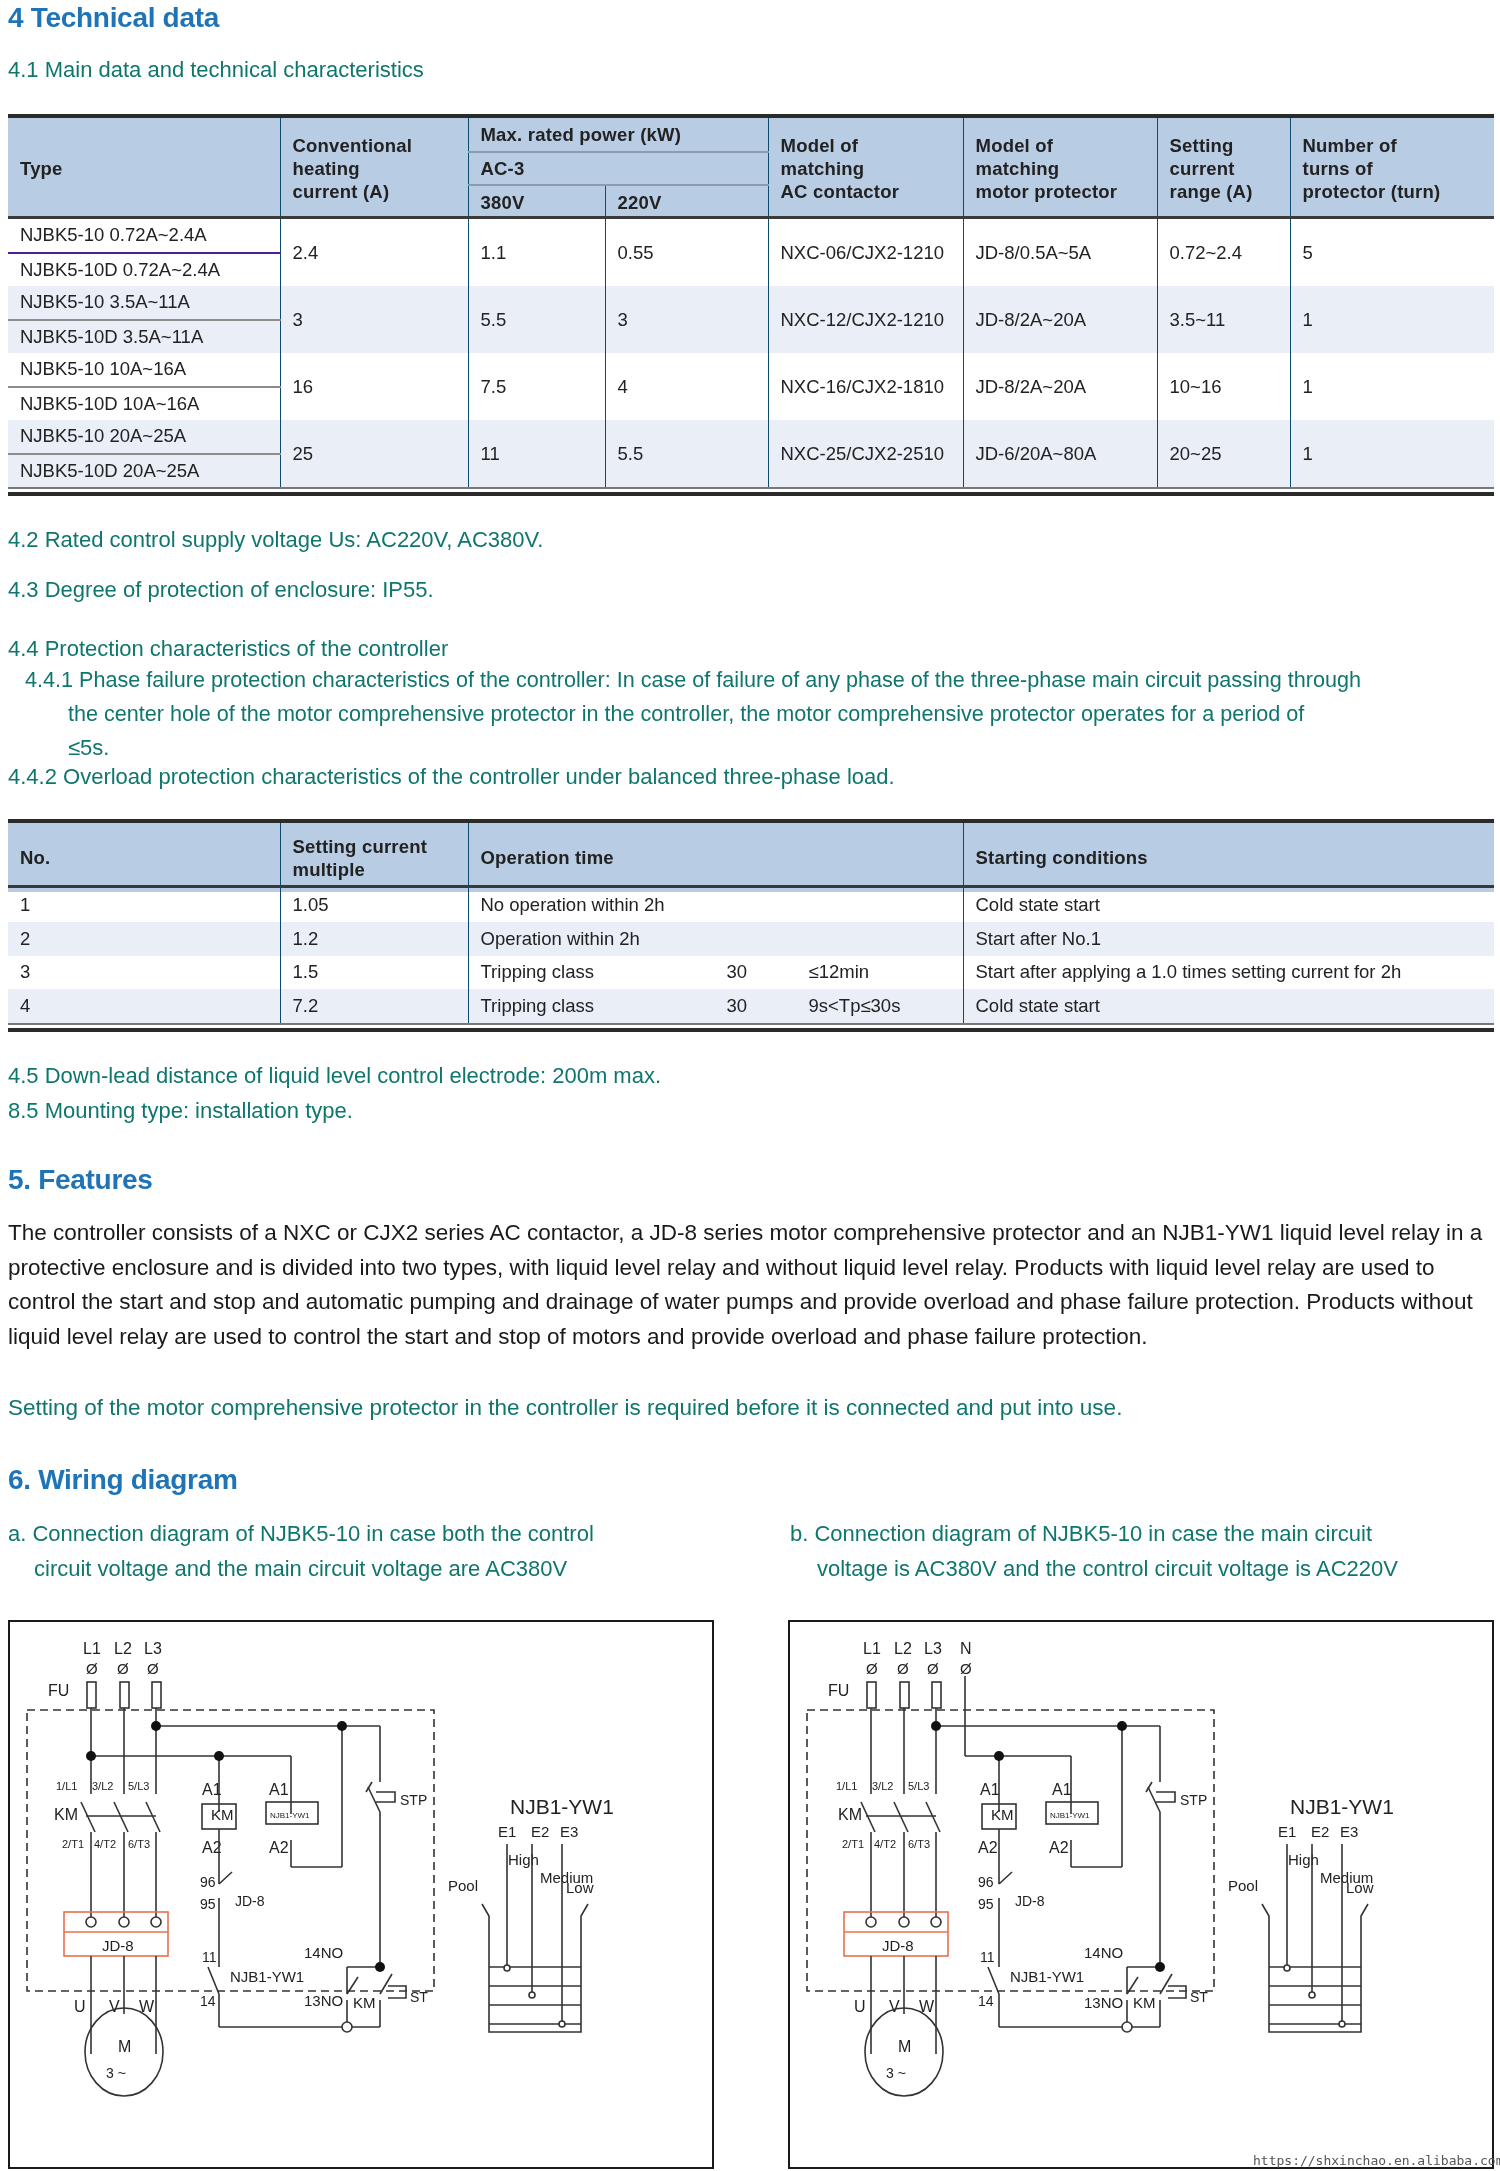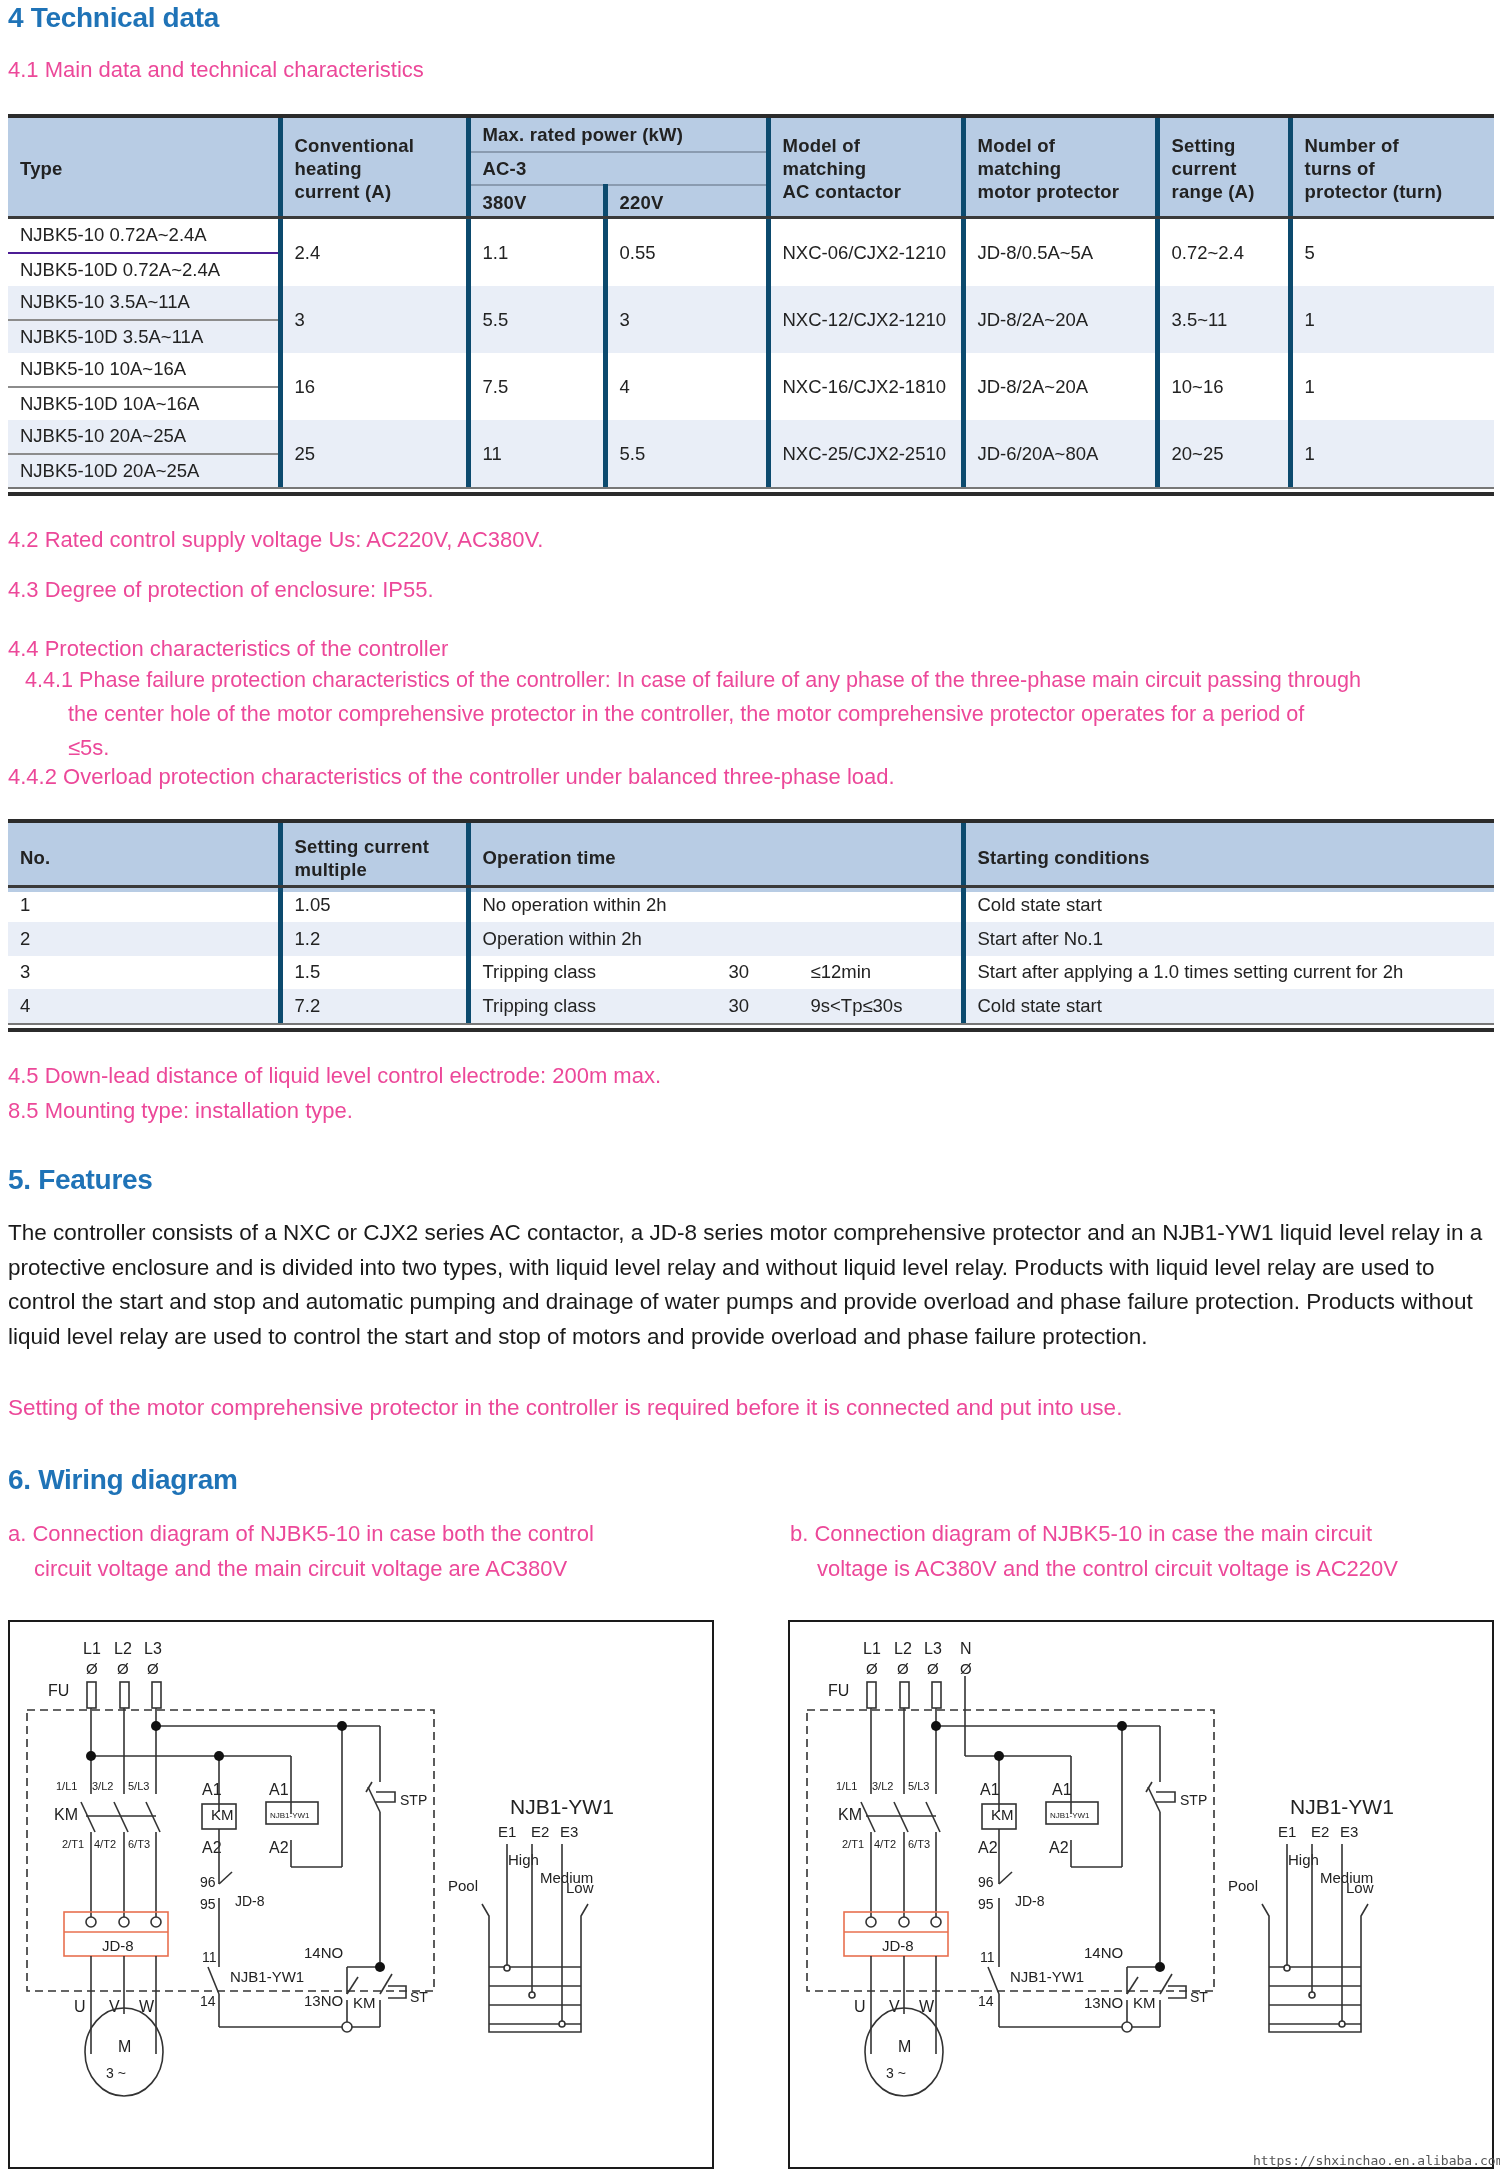--- a/index.html
+++ b/index.html
@@ -1,27 +1,27 @@
 <!DOCTYPE html>
 <html><head>
 <meta charset="utf-8">
 <style>
   * { box-sizing: border-box; margin: 0; padding: 0; }
   html, body { width: 1500px; height: 2171px; background: #ffffff; overflow: hidden; }
   body { position: relative; font-family: "Liberation Sans", "DejaVu Sans", sans-serif; color: #1a1a1a; }
   .abs { position: absolute; }
   .h1 { color: #1f73b7; font-weight: bold; font-size: 28px; letter-spacing: -0.3px; }
-  .txt { font-size: 22px; line-height: 34px; color: #ec4899; white-space: nowrap; }
+  .txt { font-size: 22px; line-height: 34px; color: #0f766e; white-space: nowrap; }
   .para { font-size: 22.5px; line-height: 34.7px; color: #1a1a1a; }
 
   table.t { position: absolute; border-collapse: collapse; table-layout: fixed; }
   table.t th { background: #b8cce4; font-weight: bold; text-align: left; vertical-align: middle;
                font-size: 18.5px; line-height: 23px; color: #222; padding: 0 12px; letter-spacing: 0.2px; }
   table.t td { font-size: 18.5px; color: #222; padding: 0 12px; vertical-align: middle; white-space: nowrap; }
-  table.t .sep { border-left: 5px solid #0c4a6e; }
+  table.t .sep { border-left: 1px solid #0c4a6e; }
   table.t tr.alt td { background: #e9eef7; }
   .topline { position: absolute; height: 4px; background: #2b2b2b; }
   .midline { position: absolute; height: 3px; background: #3a3a3a; }
   .botline { position: absolute; height: 4px; background: #2b2b2b; }
   .thin { position: absolute; height: 2px; background: #777; }
 
   .diagram { position: absolute; border: 2.5px solid #1a1a1a; background: #fff; }
   .diagram svg { position: absolute; left: 0; top: 0; }
   .watermark { position: absolute; font-family: "DejaVu Sans Mono", "Liberation Mono", monospace; font-size: 13px; color: #555; }
 </style>

